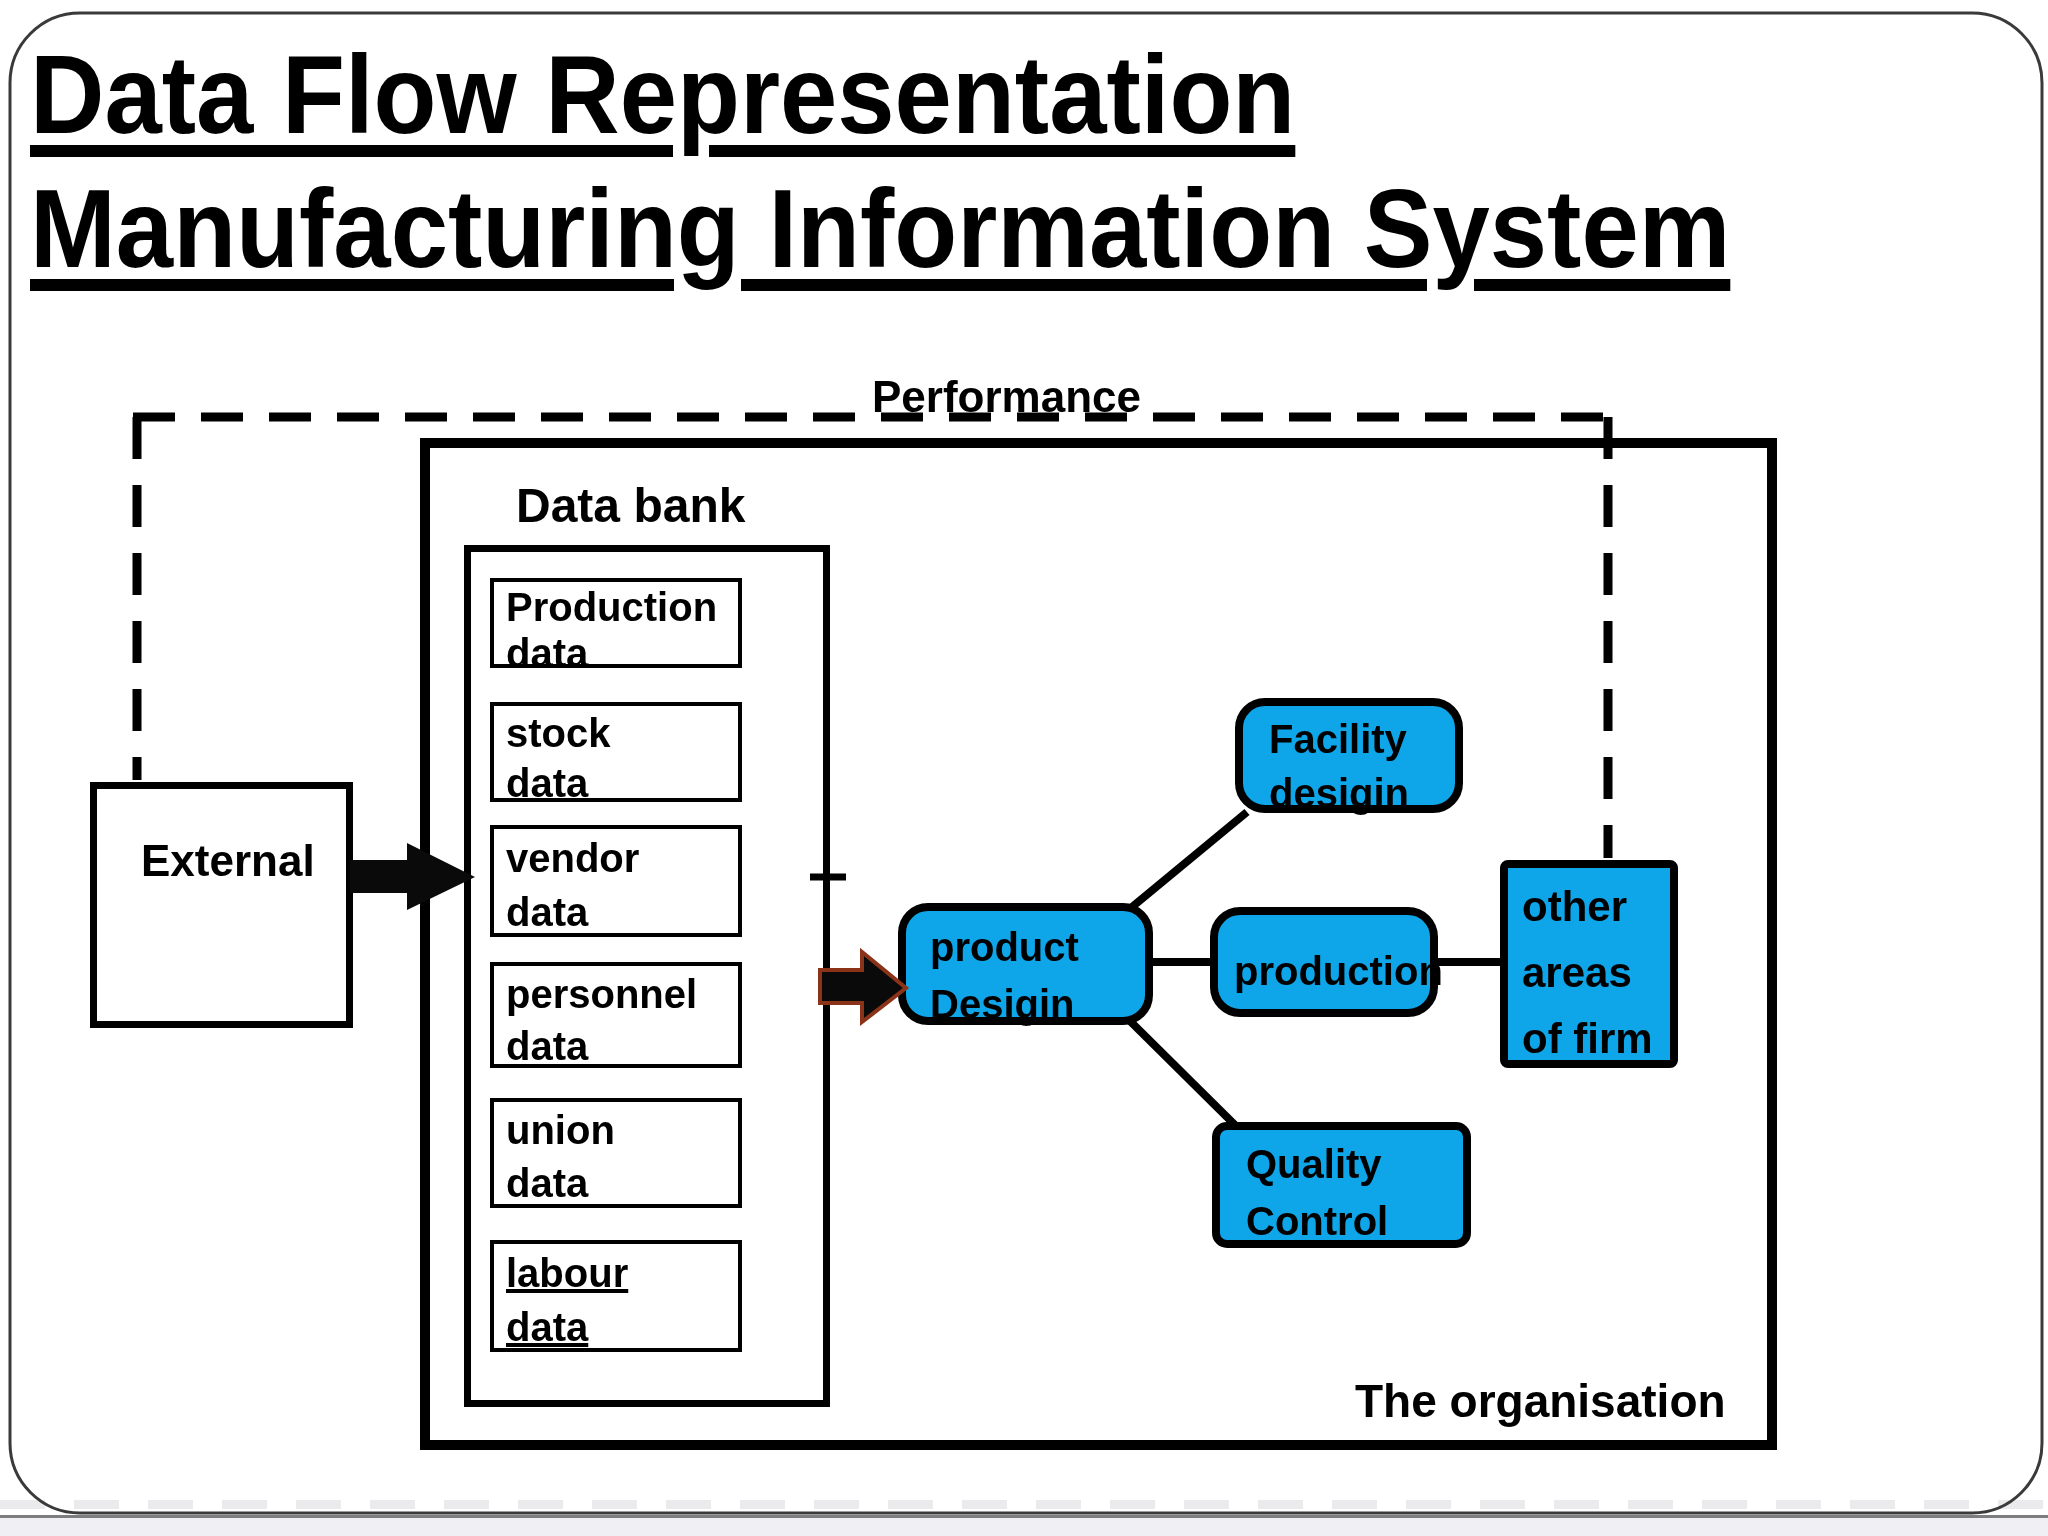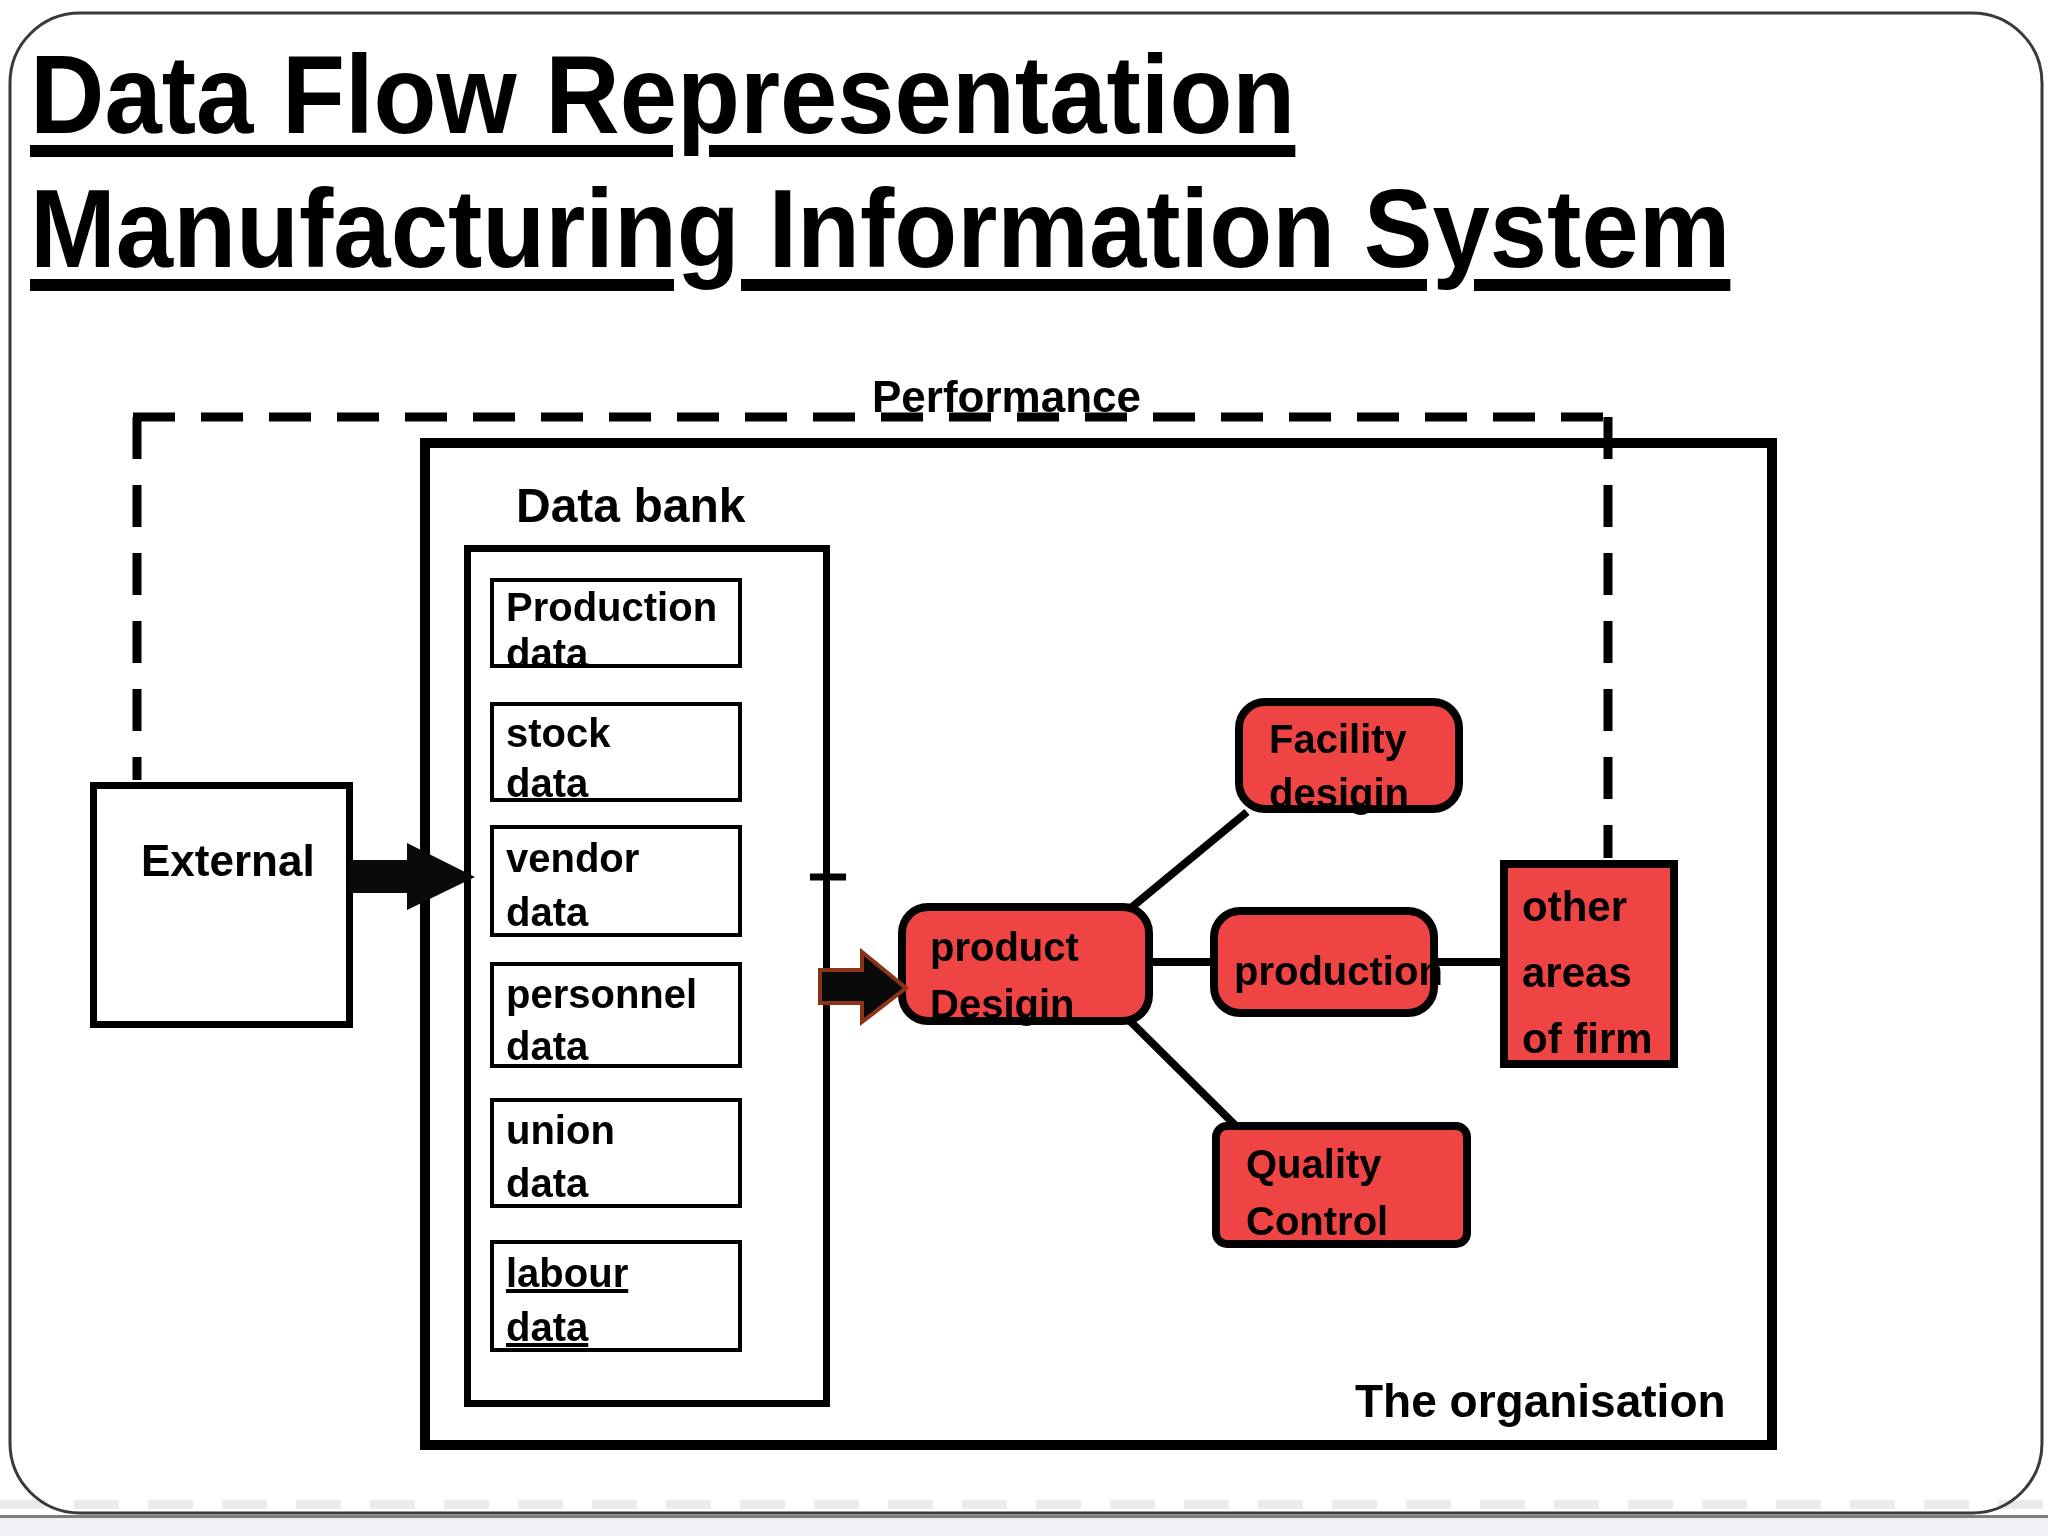--- a/index.html
+++ b/index.html
@@ -63,32 +63,32 @@
     border: 7px solid #000;
     font-weight: 700; font-size: 44px; line-height: 92px;
     padding: 26px 0 8px 44px; white-space: nowrap;
   }
   #external-box span { display: block; }
 
   
   .node {
     position: absolute;
     border: 8px solid #000; border-radius: 30px;
-    background: #ef4444;
+    background: #0ea5e9;
     font-weight: 700; font-size: 40px; line-height: 57px;
     white-space: nowrap;
   }
   .node span { display: block; }
   #node-product  { left: 898px;  top: 903px;  width: 255px; height: 122px; padding: 8px 0 0 24px; }
   #node-facility { left: 1235px; top: 698px;  width: 228px; height: 115px; padding: 6px 0 0 26px; line-height: 54px; }
   #node-production { left: 1210px; top: 907px; width: 228px; height: 110px; padding: 28px 0 0 16px; }
   #node-quality  { left: 1212px; top: 1122px; width: 259px; height: 126px; padding: 6px 0 0 26px; border-radius: 15px; }
   #node-other {
     left: 1500px; top: 860px; width: 178px; height: 208px;
-    border-radius: 0; padding: 6px 0 0 14px;
+    border-radius: 8px; padding: 6px 0 0 14px;
     font-size: 42px; line-height: 66px;
   }
 
   
   #overlay { left: 0; top: 0; width: 2048px; height: 1536px; pointer-events: none; }
   .solid-line   { stroke: #000; stroke-width: 8; fill: none; }
   .thin-tick    { stroke: #000; stroke-width: 7; fill: none; }
   .dashed-line  { stroke: #000; stroke-width: 9; fill: none; stroke-dasharray: 42 26; }
   .arrow-black  { fill: #0a0a0a; stroke: none; }
   .arrow-rust   { fill: #0a0a0a; stroke: var(--arrow2-outline, #8B3318); stroke-width: 4; }

